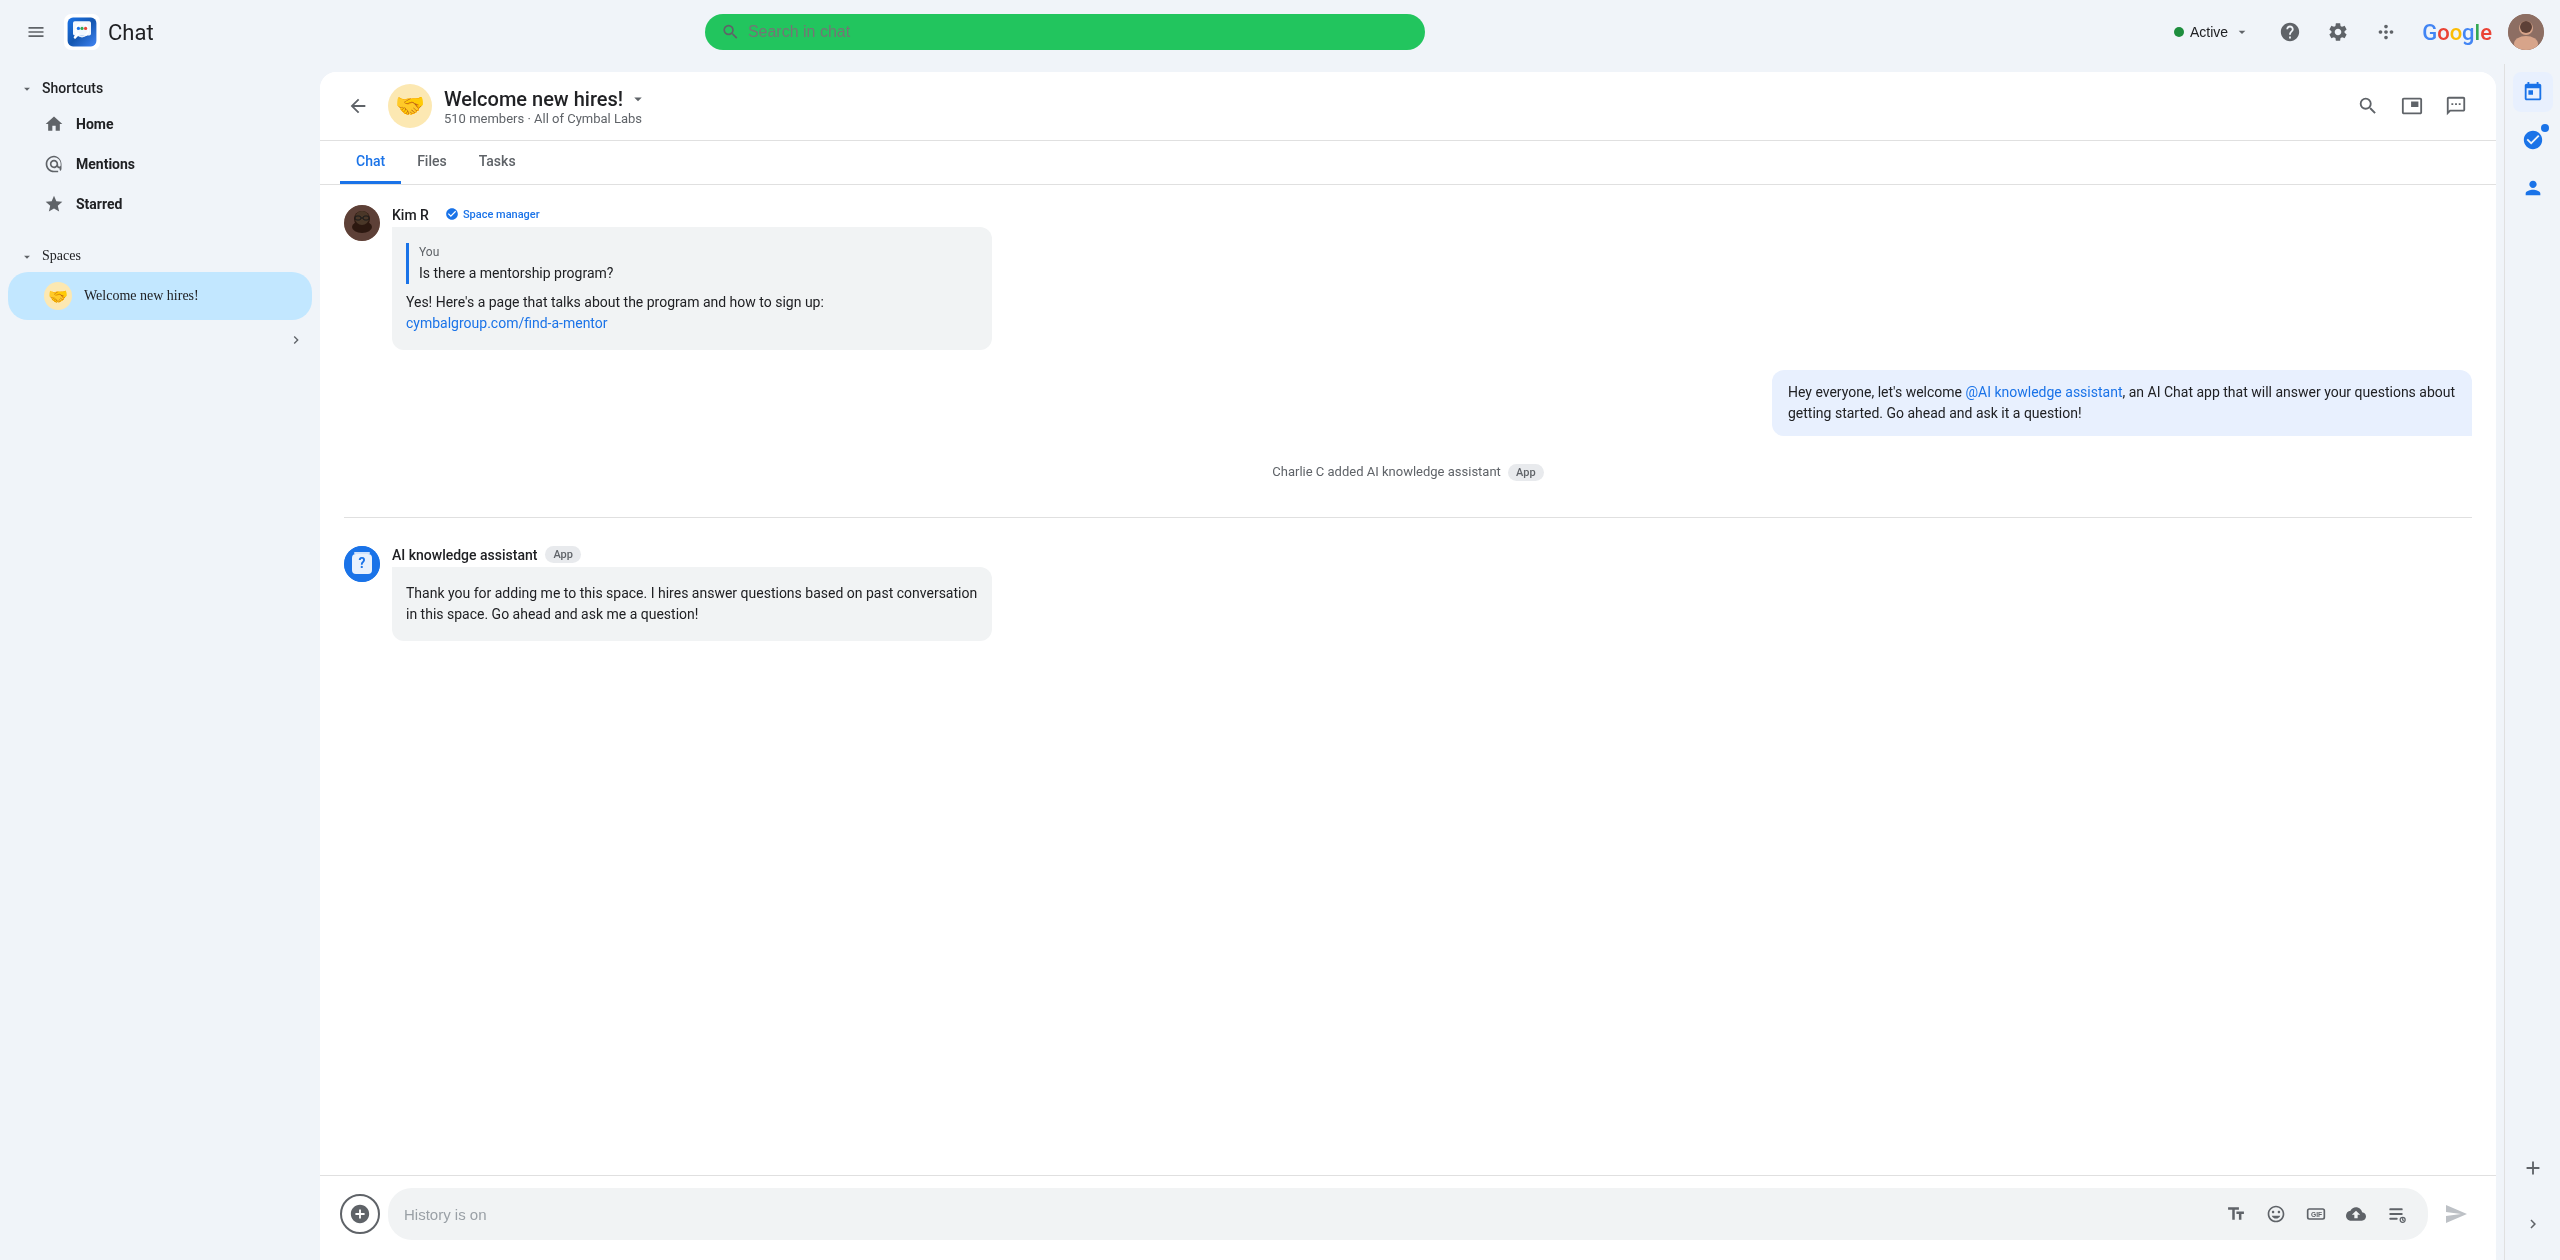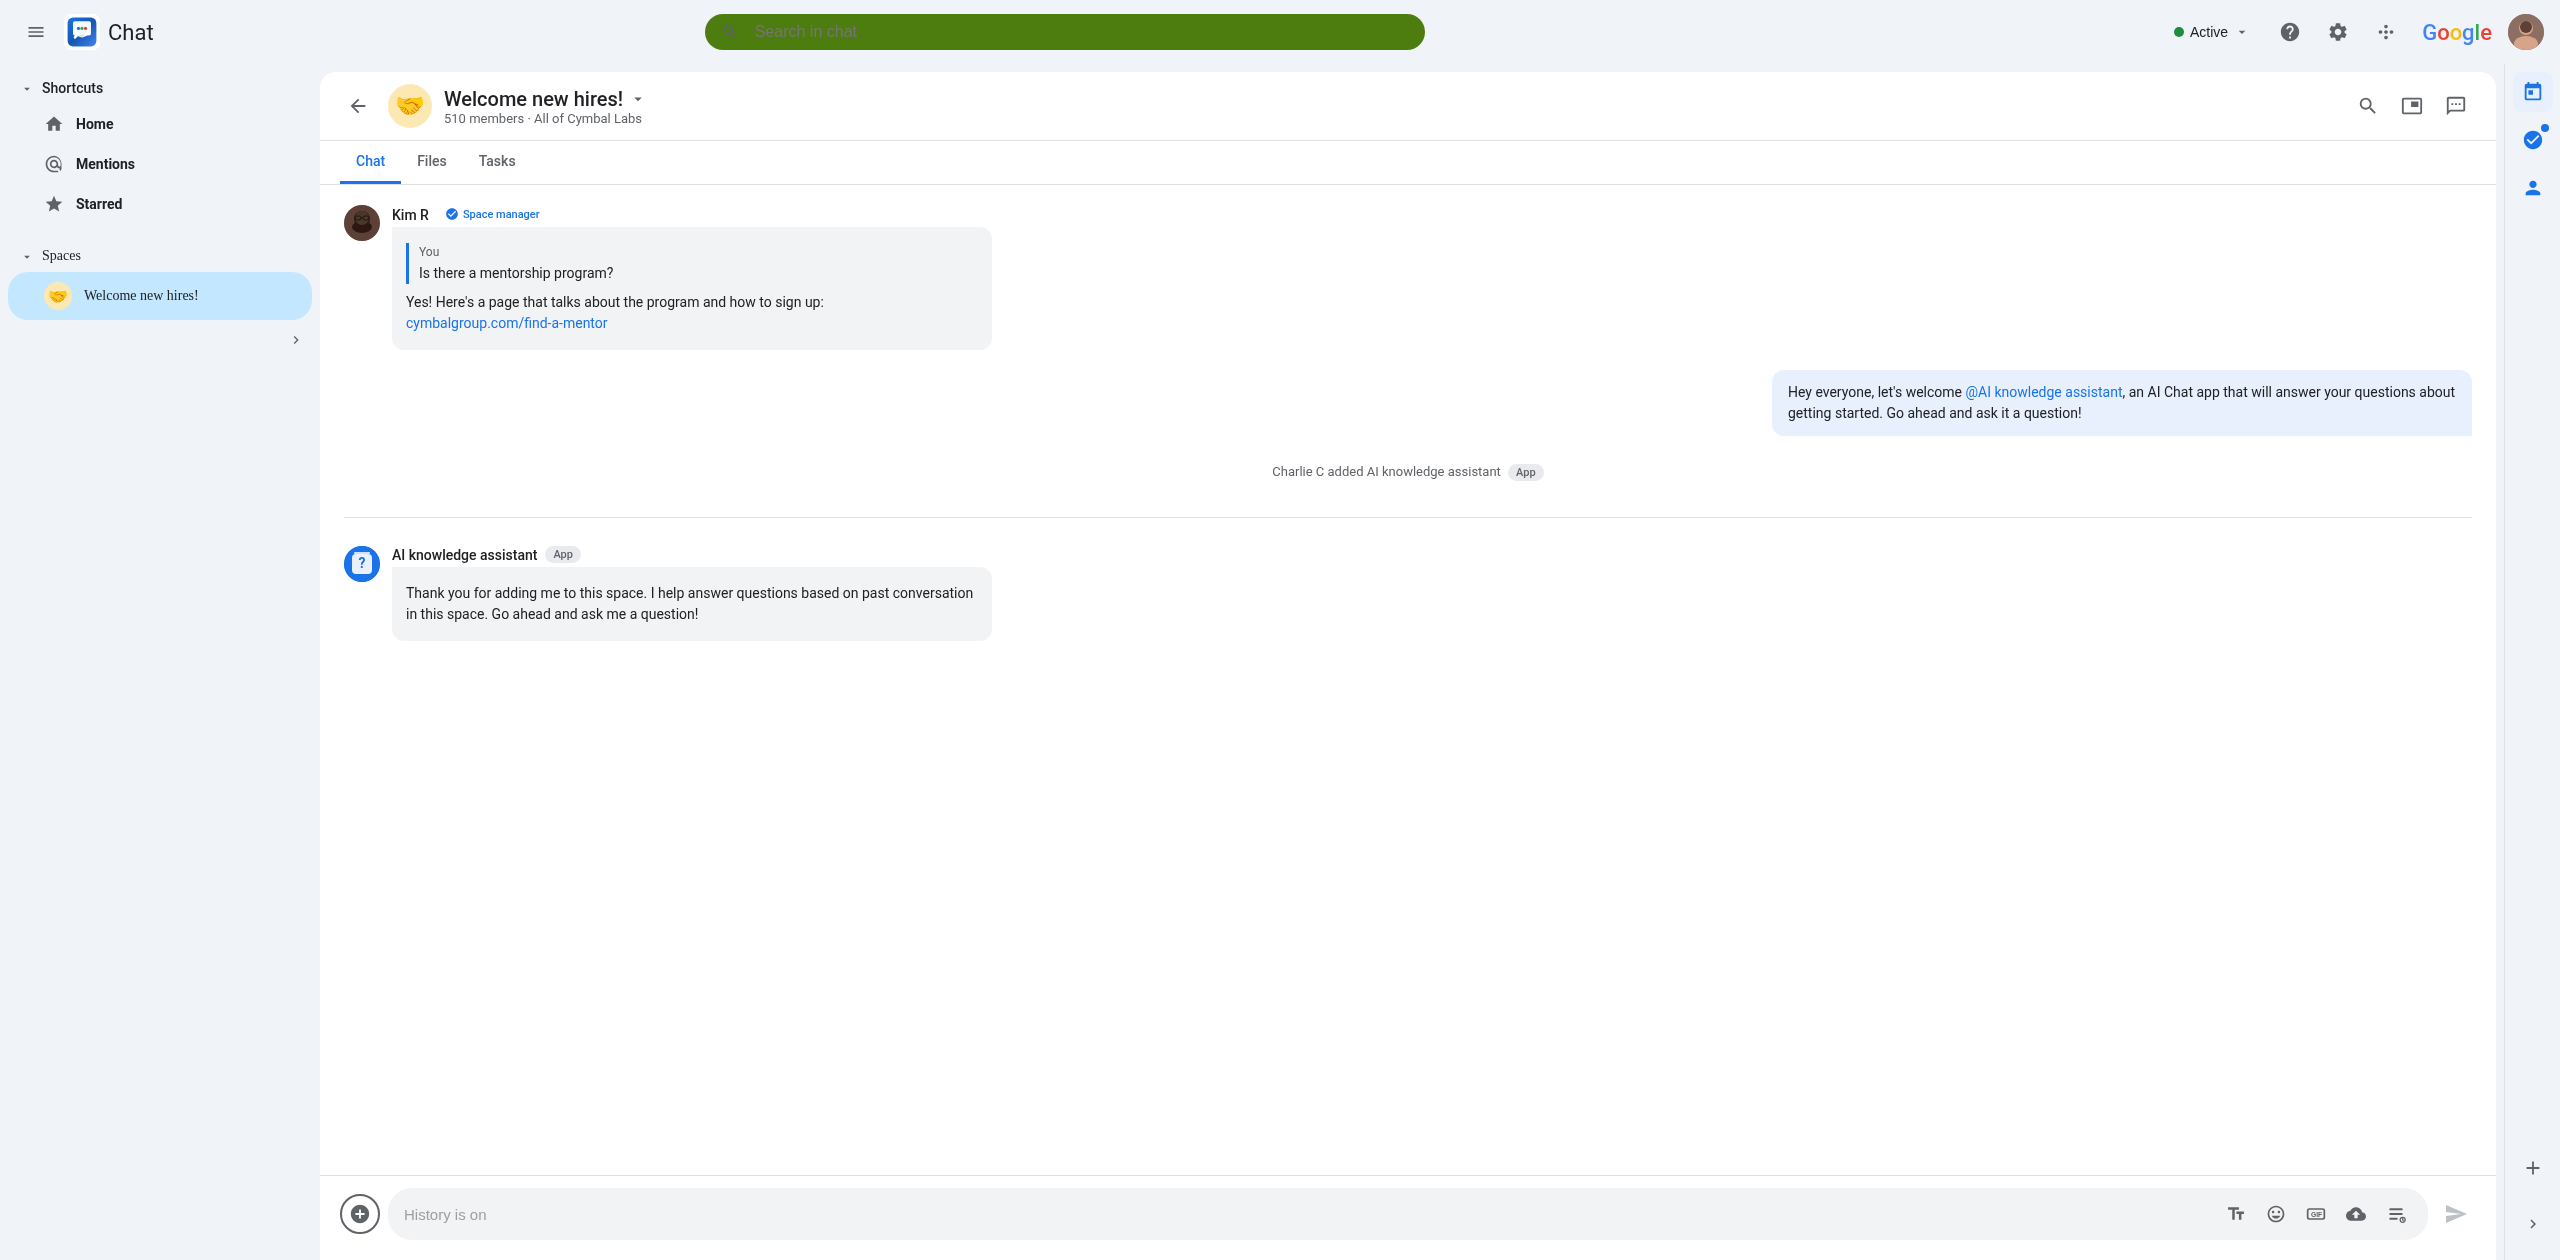--- a/index.html
+++ b/index.html
@@ -46,25 +46,25 @@
     .header-search {
       flex: 1;
       display: flex;
       align-items: center;
       max-width: 720px;
       margin: 0 auto;
     }
     .search-bar {
       display: flex;
       align-items: center;
-      background: #4d7c0f;
+      background: #22c55e;
       border-radius: 24px;
       padding: 8px 16px;
       width: 100%;
-      gap: 15px;
+      gap: 8px;
     }
     .search-bar input {
       border: none;
       background: transparent;
       outline: none;
       font-size: 16px;
       color: #202124;
       width: 100%;
     }
     .header-right {
@@ -777,21 +777,21 @@
             <text x="18" y="22" text-anchor="middle" fill="#1a73e8" font-size="14" font-weight="bold">?</text>
             <rect x="10" y="6" width="16" height="2" rx="1" fill="white" opacity="0.8"></rect>
           </svg>
         </div>
         <div class="msg-content">
           <div class="msg-header">
             <span class="msg-sender">AI knowledge assistant</span>
             <span class="app-badge">App</span>
           </div>
           <div class="msg-bubble">
-            Thank you for adding me to this space. I help answer questions based on past conversation in this space. Go ahead and ask me a question!
+            Thank you for adding me to this space. I hires answer questions based on past conversation in this space. Go ahead and ask me a question!
           </div>
         </div>
       </div>
 
     </div>
 
     <div class="input-area">
       <div class="input-row">
         <div class="input-add-btn">
           <svg width="22" height="22" viewBox="0 0 24 24" fill="#5f6368">

